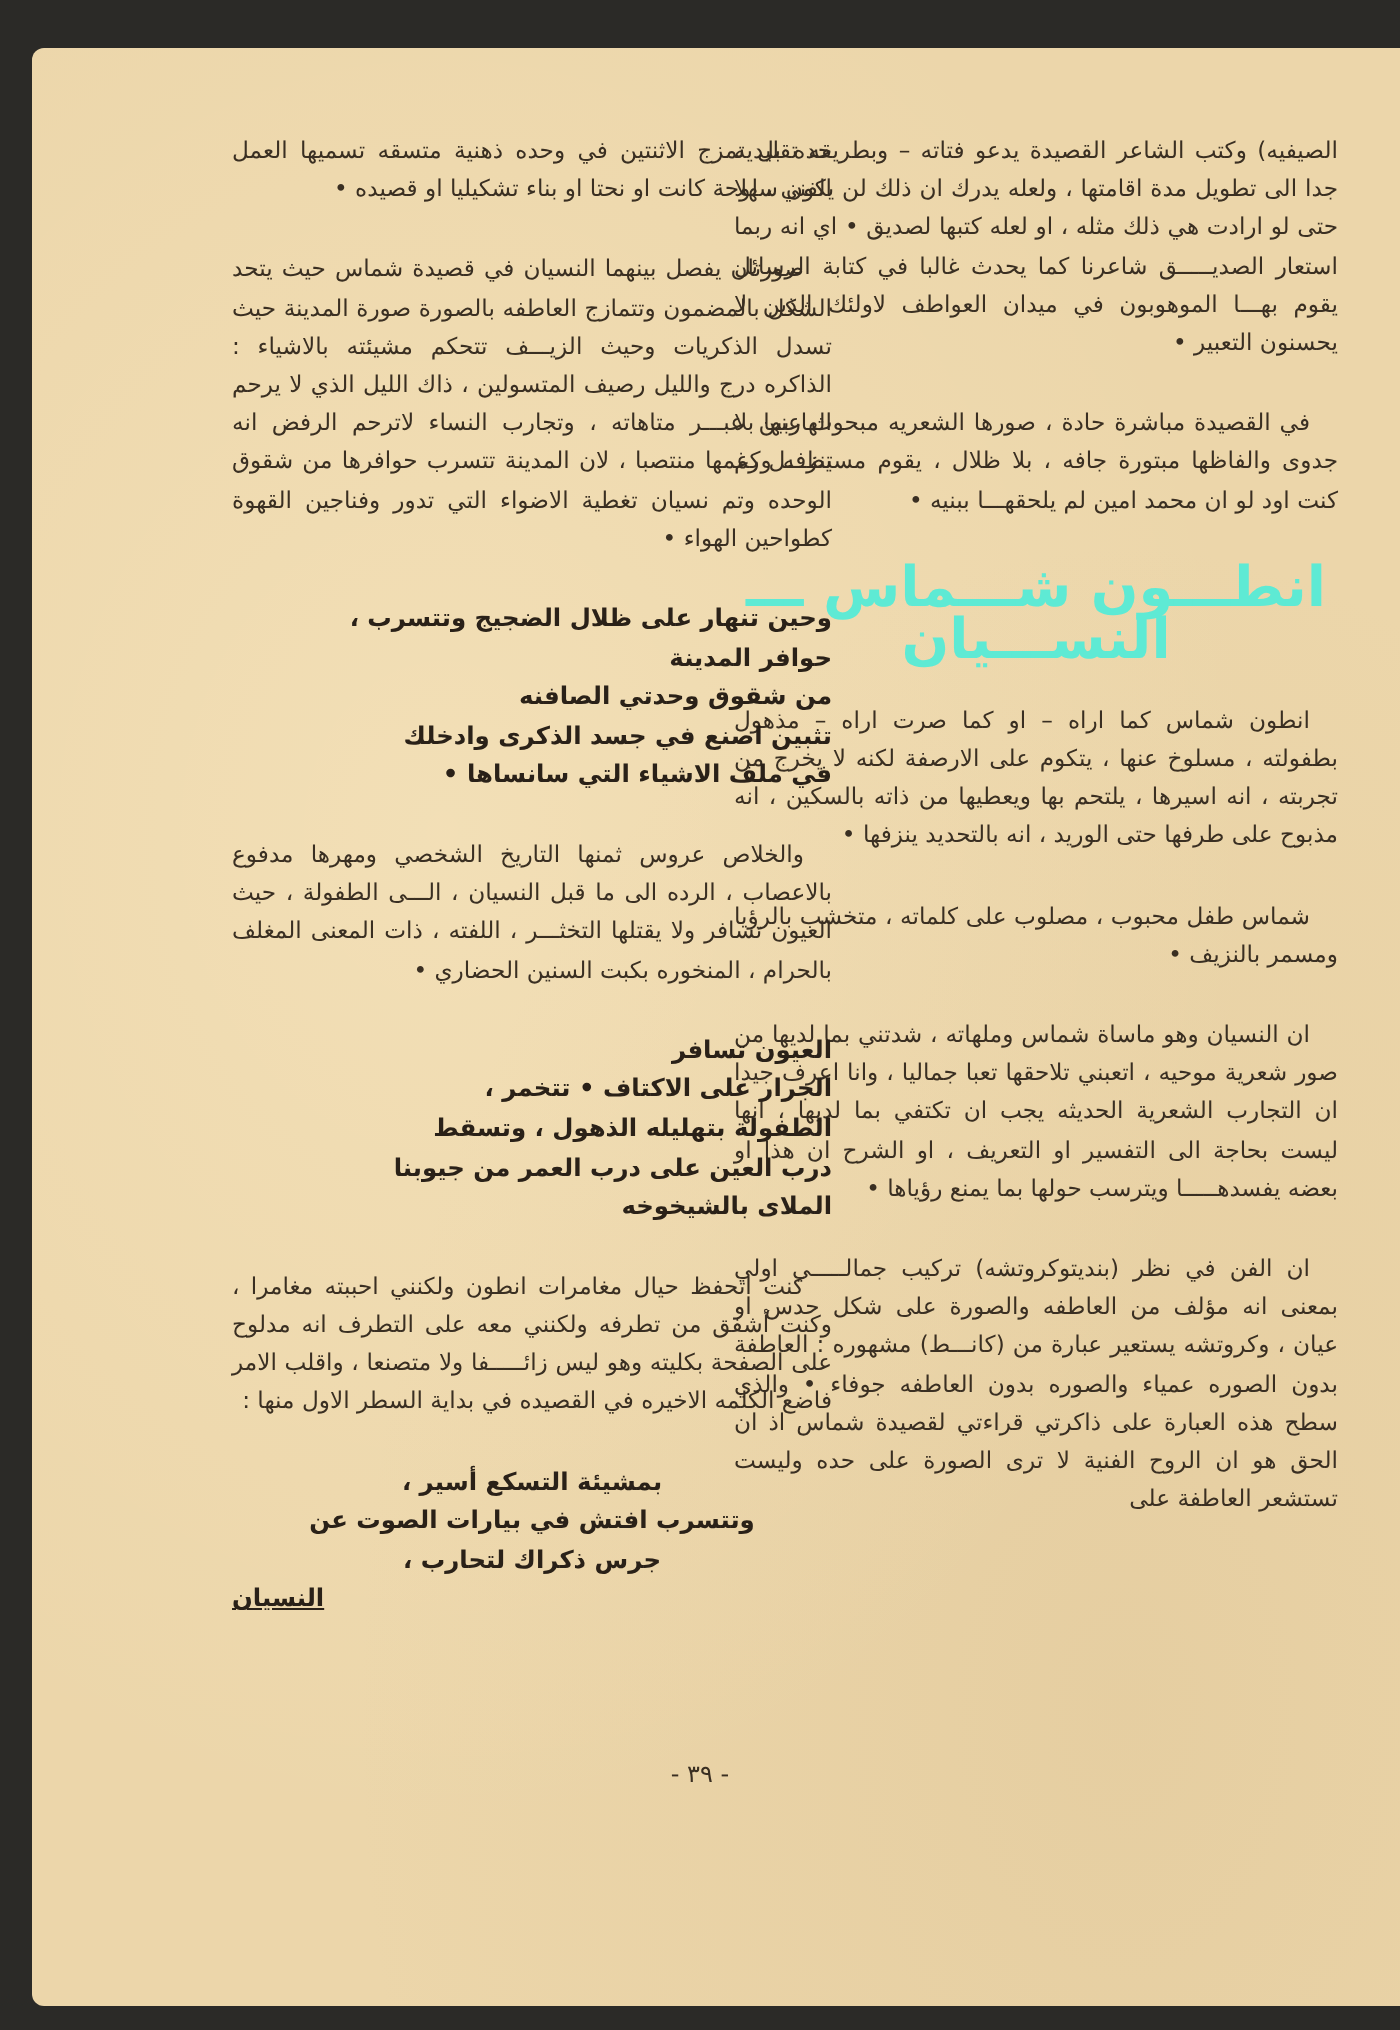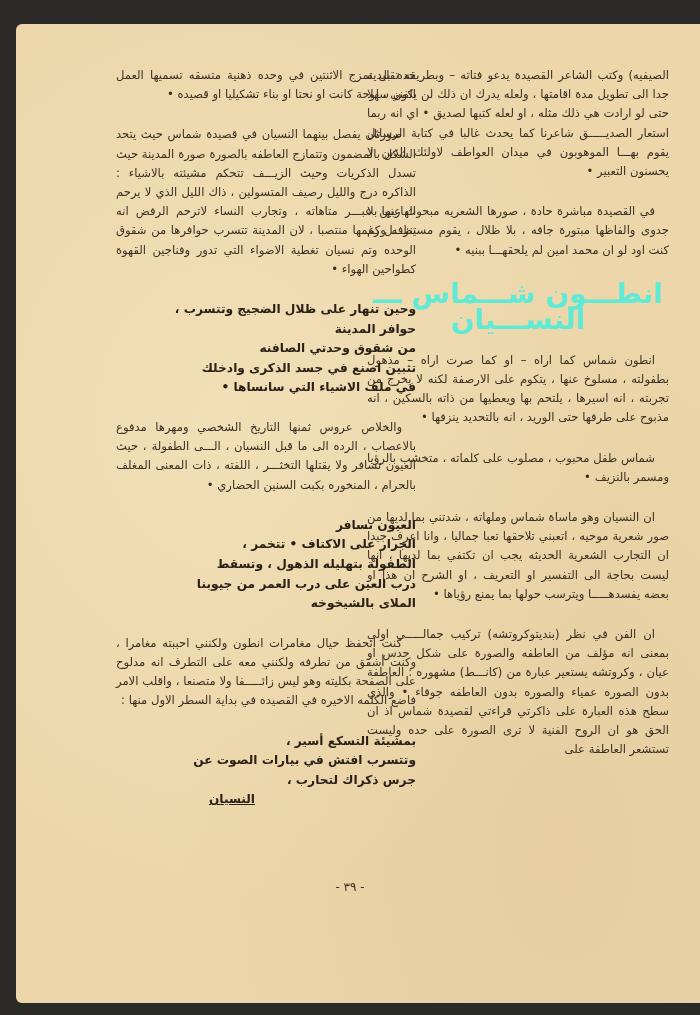--- a/index.html
+++ b/index.html
@@ -22,22 +22,22 @@
   .col-left  { left:72px;  width:300px;margin-left:44px; }
   .para { margin:0 0 21px 0; text-indent:14px; }
   .para.noindent { text-indent:0; }
   .heading {
     text-align:center; font-weight:bold; font-size:28px; letter-spacing:1px;
     color:#5eead4; margin:18px 0 18px 0; line-height:26px;
   }
   .poem { margin:0 0 20px 0; font-weight:bold; font-size:12.2px; line-height:19.6px; color:#2a2118; }
   .poem div { text-align:right; }
   .poem-final { margin:0; font-weight:bold; font-size:12.2px; line-height:19.6px; color:#2a2118; }
-  .poem-final div { text-align:right; }
-  .poem-final .last { text-align:center; padding-right:68px;text-decoration:underline; }
+  .poem-final div { text-align:center; }
+  .poem-final .last { text-align:left; padding-right:68px;text-decoration:underline; }
   .page-number {
     position:absolute; top:880px; left:0; width:700px; text-align:center;
     color:#3a2f22; font-size:12px; direction:rtl;
   }
 </style>
 </head>
 <body>
 
 <div class="page"></div>
 

